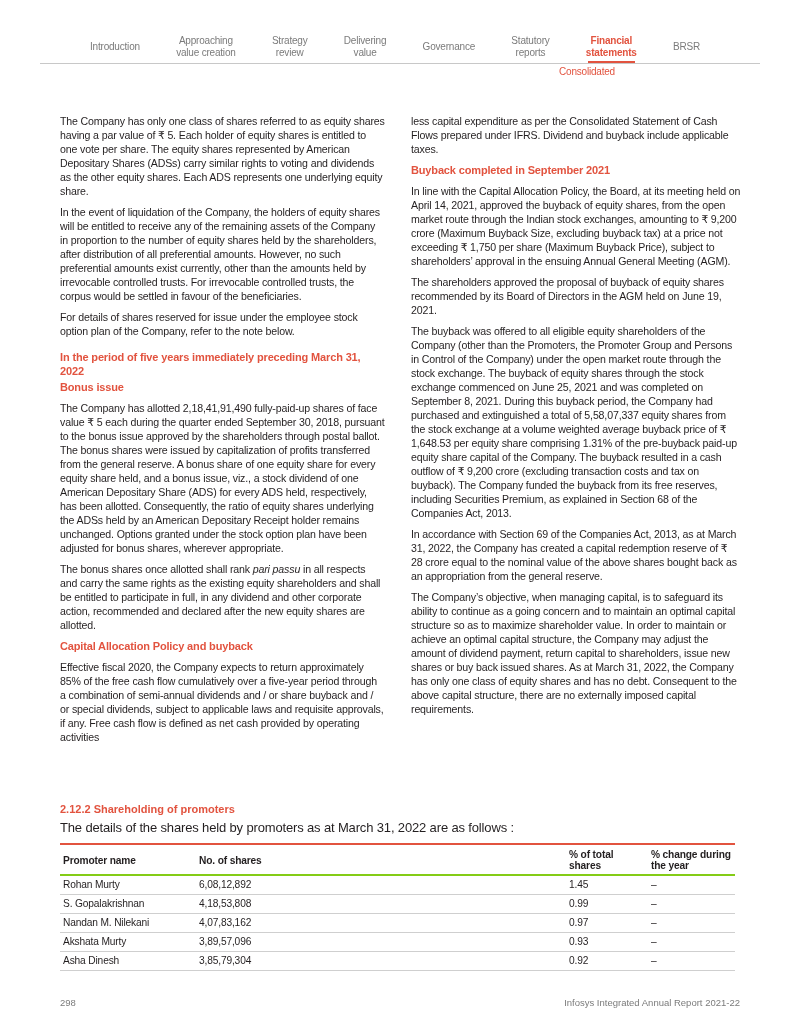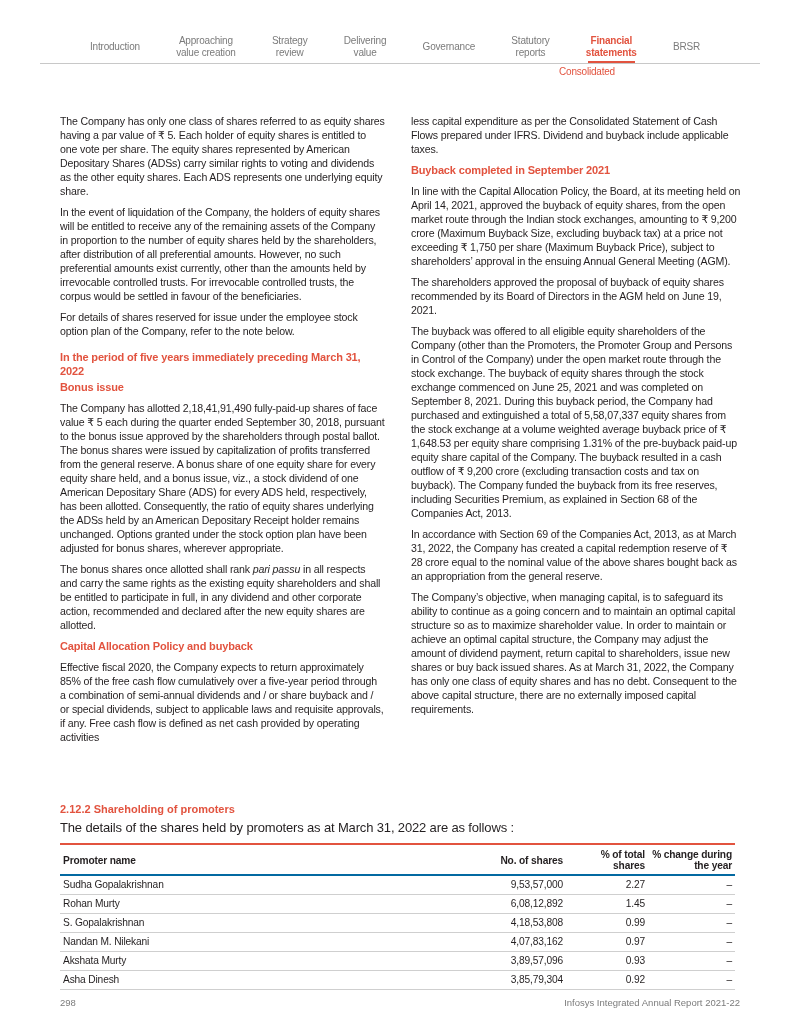--- a/index.html
+++ b/index.html
@@ -66,26 +66,26 @@
     font-size: 13px; color: #231f20; letter-spacing: -0.15px;
   }
   table.promoters {
     position: absolute; left: 60px; top: 843px; width: 675px;
     border-collapse: collapse; font-size: 10.2px; color: #231f20;
     border-top: 2px solid #e2533f;
     letter-spacing: -0.15px;
   }
   table.promoters th {
     font-weight: bold; text-align: left; padding: 4px 3px 3px 3px; height: 20px;
-    border-bottom: 2px solid #0369a1;
+    border-bottom: 2px solid #84cc16;
   }
   table.promoters td {
     padding: 3px 3px; height: 19px; border-bottom: 1px solid #cfcfcf;
   }
-  table.promoters .num { text-align: right; }
+  table.promoters .num { text-align: left; }
   table.promoters th.c1 { width: 370px; }
   table.promoters th.c2 { width: 82px; }
   table.promoters th.c3 { width: 87px; }
 
   
   .page-num {
     position: absolute; left: 60px; top: 997px; font-size: 9.5px; color: #7b7b7b;
   }
   .report-name {
     position: absolute; right: 60px; top: 997px; font-size: 9.5px; color: #7b7b7b;
@@ -161,26 +161,20 @@
   <thead>
     <tr>
       <th class="c0">Promoter name</th>
       <th class="c1 num">No. of shares</th>
       <th class="c2 num">% of total shares</th>
       <th class="c3 num">% change during the year</th>
     </tr>
   </thead>
   <tbody>
     <tr>
-      <td>Sudha Gopalakrishnan</td>
-      <td class="num">9,53,57,000</td>
-      <td class="num">2.27</td>
-      <td class="num">–</td>
-    </tr>
-    <tr>
       <td>Rohan Murty</td>
       <td class="num">6,08,12,892</td>
       <td class="num">1.45</td>
       <td class="num">–</td>
     </tr>
     <tr>
       <td>S. Gopalakrishnan</td>
       <td class="num">4,18,53,808</td>
       <td class="num">0.99</td>
       <td class="num">–</td>

